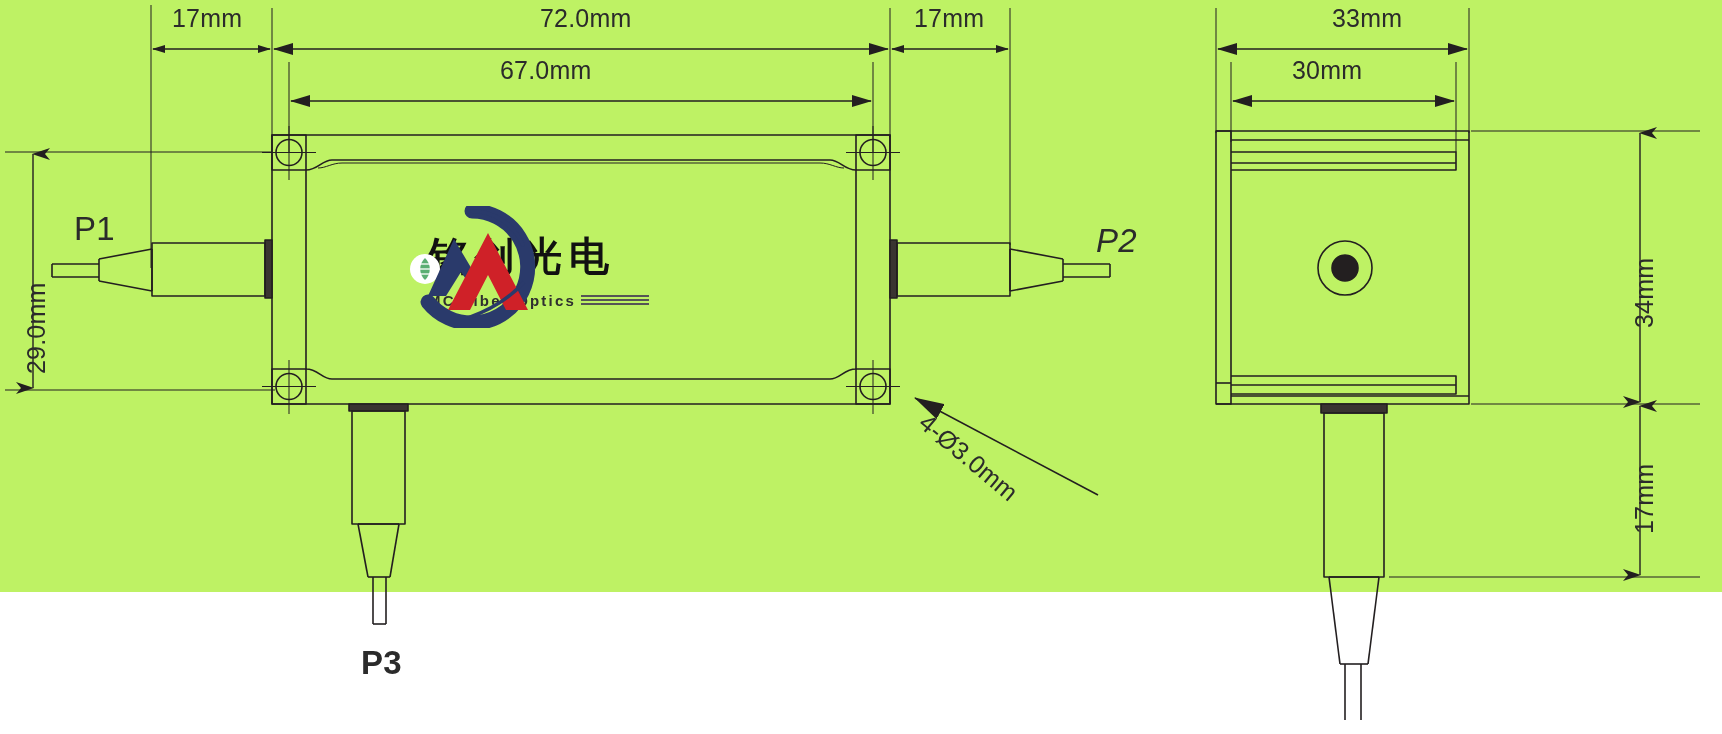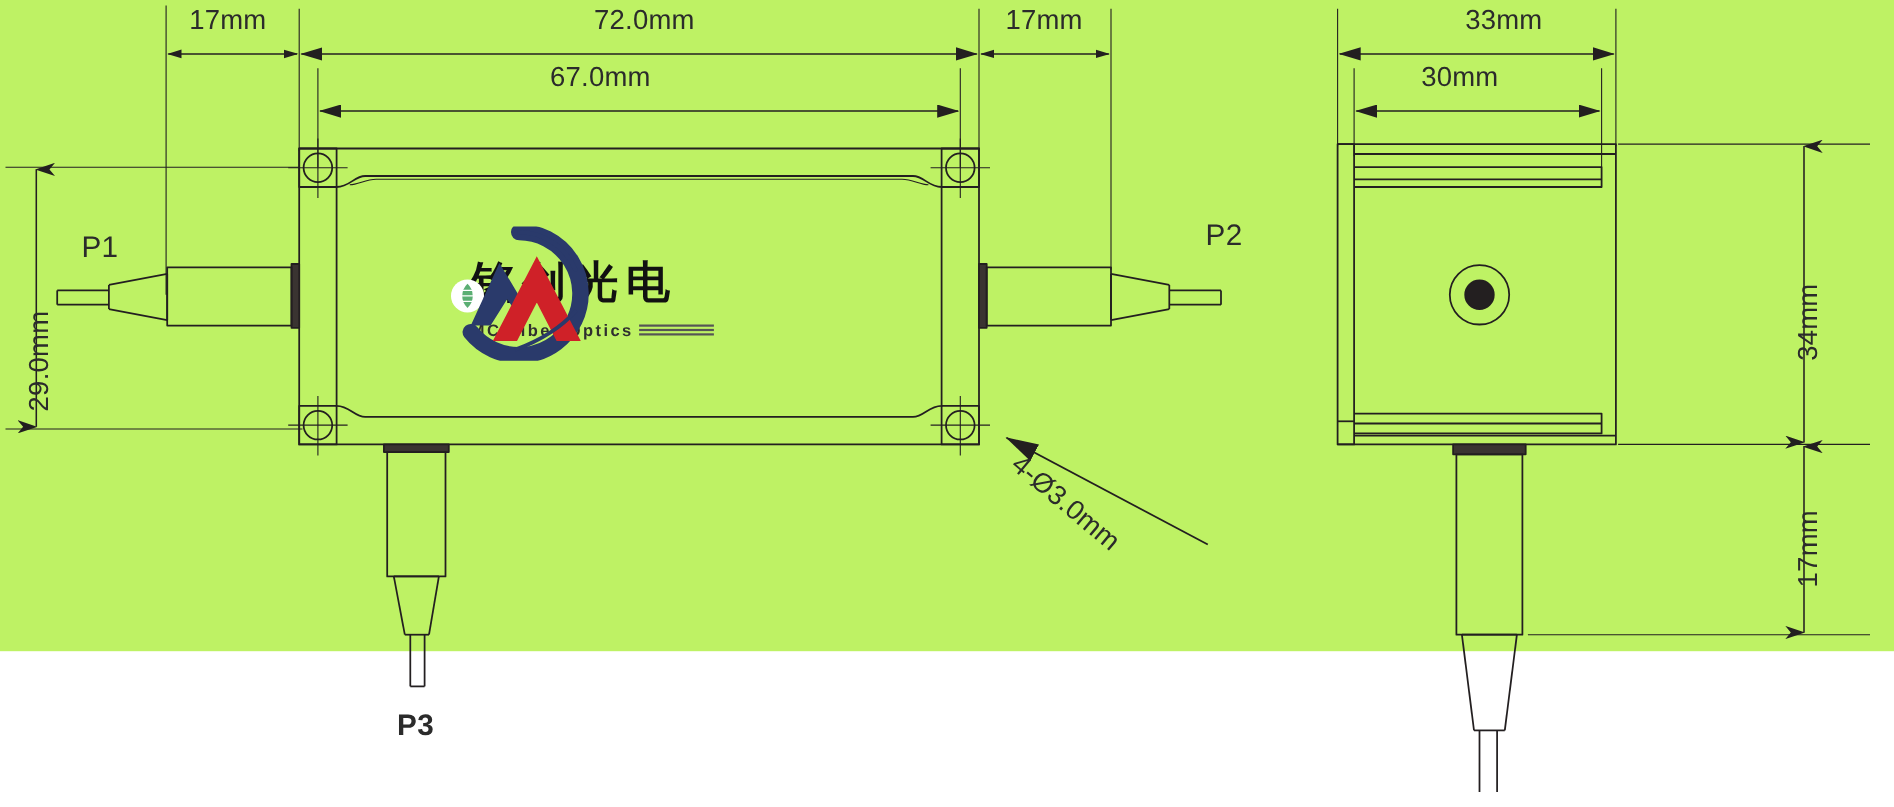--- a/index.html
+++ b/index.html
@@ -4,21 +4,21 @@
 <title>Optical Switch Mechanical Drawing</title>
 <style>
   html,body{margin:0;padding:0;background:#ffffff;}
   body{width:1722px;height:734px;overflow:hidden;
        font-family:"Liberation Sans","DejaVu Sans",sans-serif;color:#1a1a1a;}
   #sheet{position:relative;width:1722px;height:592px;background:#bef264;}
   #sheet svg{position:absolute;left:0;top:0;}
   .lbl{position:absolute;font-family:"Liberation Sans","DejaVu Sans",sans-serif;
        color:#2b2b2b;white-space:nowrap;letter-spacing:.2px;}
   .dim{font-size:25px;}
-  .port{font-size:27px;}
+  .port{font-size:33px;}
   .vert{transform-origin:left top;}
   .logo-cn{font-family:"DejaVu Sans","Liberation Sans",sans-serif;
            font-size:40px;font-weight:700;color:#111;letter-spacing:7px;}
   .logo-en{font-family:"Liberation Sans","DejaVu Sans",sans-serif;
            font-size:15px;font-weight:700;color:#2f2f2f;letter-spacing:2.2px;}
 </style>
 </head>
 <body>
 
 <div id="sheet">
@@ -190,21 +190,21 @@
   <div class="lbl dim" style="left:540px;top:4px;">72.0mm</div>
 
   <div class="lbl dim" style="left:500px;top:56px;">67.0mm</div>
 
   <div class="lbl dim" style="left:914px;top:4px;">17mm</div>
 
   <div class="lbl dim vert" style="left:22px;top:374px;transform:rotate(-90deg);">29.0mm</div>
 
   <div class="lbl port" style="left:74px;top:210px;">P1</div>
 
-  <div class="lbl port" style="left:1096px;top:199px;">P2</div>
+  <div class="lbl port" style="left:1096px;top:222px;font-style:italic;">P2</div>
 
   <div class="lbl port" style="left:361px;top:644px;font-weight:bold;">P3</div>
 
   <div class="lbl dim" style="left:932px;top:408px;transform:rotate(40deg);transform-origin:left top;">4-Ø3.0mm</div>
 
   <div class="lbl dim" style="left:1332px;top:4px;">33mm</div>
 
   <div class="lbl dim" style="left:1292px;top:56px;">30mm</div>
 
   <div class="lbl dim vert" style="left:1630px;top:328px;transform:rotate(-90deg);">34mm</div>

